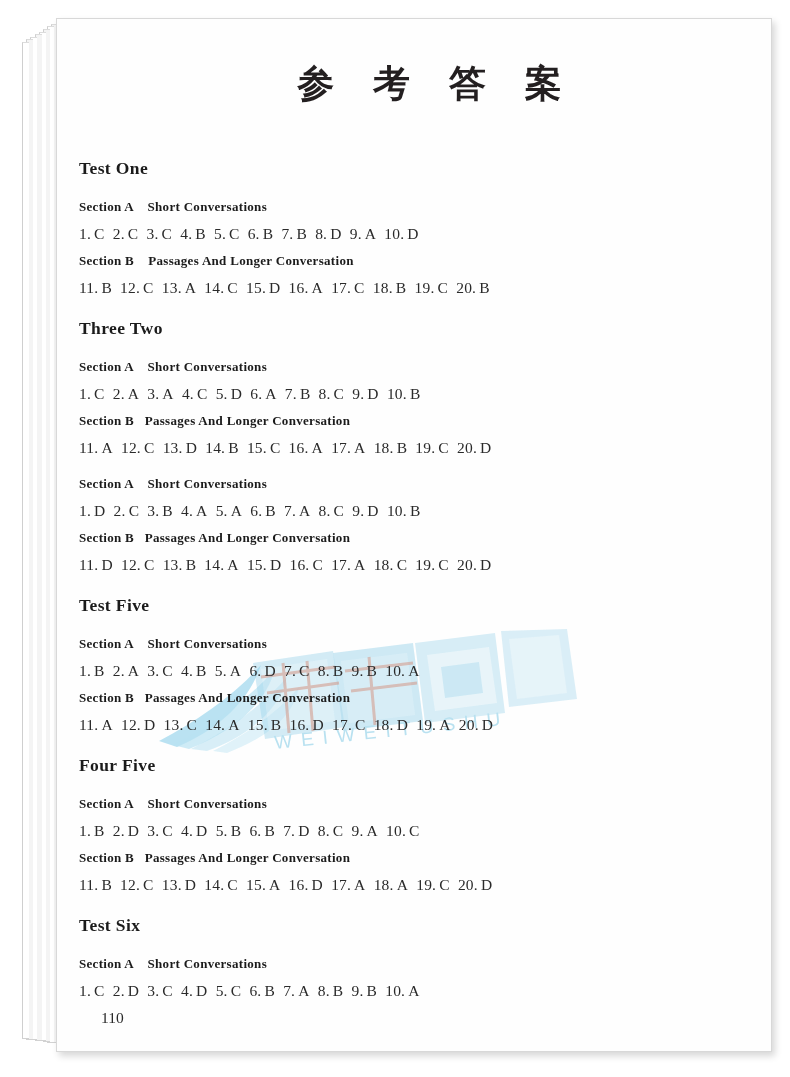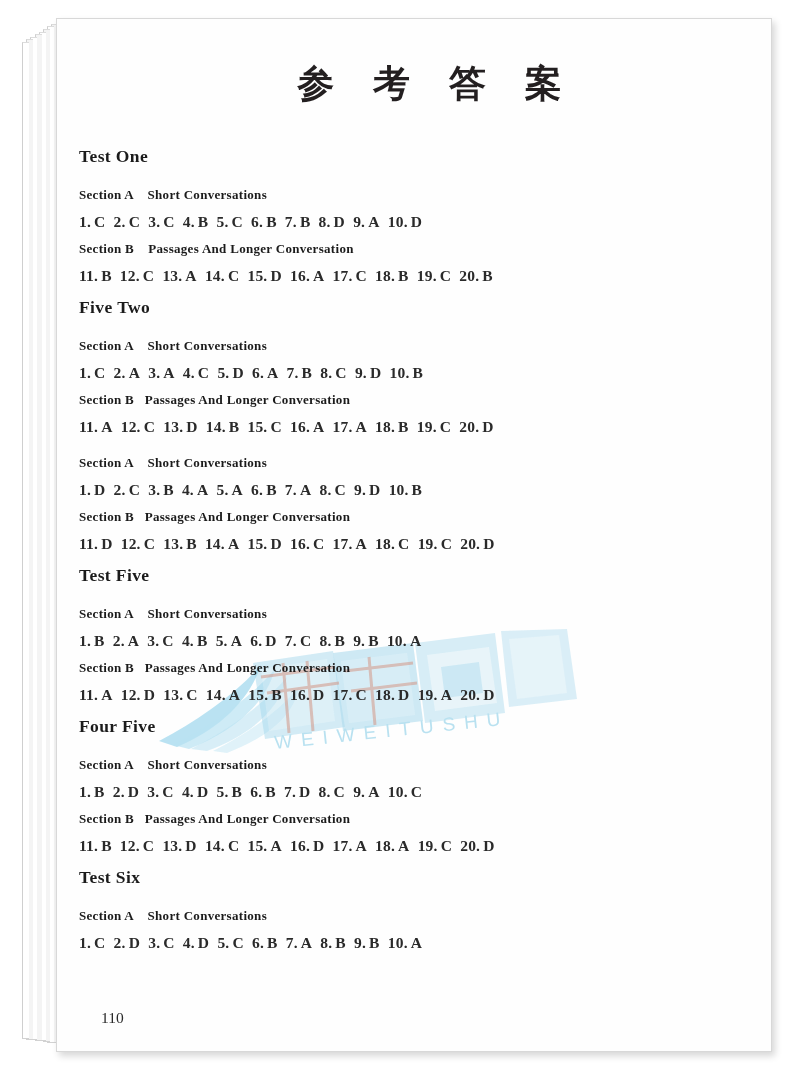--- a/index.html
+++ b/index.html
@@ -86,41 +86,40 @@
     width: 660px;
     z-index: 6;
   }
 
   .test-block { margin-bottom: 3px; }
 
   .test-title {
     font-size: 17.5px;
     font-weight: bold;
     color: #1b1b1b;
-    margin: 0 0 3px 0;
+    margin: 12px 0 3px 0;
     letter-spacing: 0.4px;
     line-height: 31px;
   }
 
   .section-head {
     font-size: 13px;
     font-weight: bold;
     color: #1b1b1b;
     line-height: 27px;
     white-space: pre;
     letter-spacing: 0.3px;
   }
 
   .answer-row {
     font-size: 15.5px;
     color: #2a2a2a;
     line-height: 27px;
     white-space: nowrap;
     letter-spacing: 0.2px;
-    font-weight: bold;
   }
   .answer-row .ans {
     display: inline-block;
   }
   .answer-row .ans .num { }
   .answer-row .ans .letter { margin-left: 3px; }
 
   .gap-before-section { margin-top: 9px; }
 
   #page-number {
@@ -196,21 +195,21 @@
 
     <div id="content">
         <div class="test-block">
           <div class="test-title">Test One</div>
           <div class="section-head gap-before-section">Section A    Short Conversations</div>
           <div class="answer-row"><span class="ans"><span class="num">1.</span><span class="letter">C</span></span><span>&nbsp;&nbsp;</span><span class="ans"><span class="num">2.</span><span class="letter">C</span></span><span>&nbsp;&nbsp;</span><span class="ans"><span class="num">3.</span><span class="letter">C</span></span><span>&nbsp;&nbsp;</span><span class="ans"><span class="num">4.</span><span class="letter">B</span></span><span>&nbsp;&nbsp;</span><span class="ans"><span class="num">5.</span><span class="letter">C</span></span><span>&nbsp;&nbsp;</span><span class="ans"><span class="num">6.</span><span class="letter">B</span></span><span>&nbsp;&nbsp;</span><span class="ans"><span class="num">7.</span><span class="letter">B</span></span><span>&nbsp;&nbsp;</span><span class="ans"><span class="num">8.</span><span class="letter">D</span></span><span>&nbsp;&nbsp;</span><span class="ans"><span class="num">9.</span><span class="letter">A</span></span><span>&nbsp;&nbsp;</span><span class="ans"><span class="num">10.</span><span class="letter">D</span></span></div>
           <div class="section-head">Section B    Passages And Longer Conversation</div>
           <div class="answer-row"><span class="ans"><span class="num">11.</span><span class="letter">B</span></span><span>&nbsp;&nbsp;</span><span class="ans"><span class="num">12.</span><span class="letter">C</span></span><span>&nbsp;&nbsp;</span><span class="ans"><span class="num">13.</span><span class="letter">A</span></span><span>&nbsp;&nbsp;</span><span class="ans"><span class="num">14.</span><span class="letter">C</span></span><span>&nbsp;&nbsp;</span><span class="ans"><span class="num">15.</span><span class="letter">D</span></span><span>&nbsp;&nbsp;</span><span class="ans"><span class="num">16.</span><span class="letter">A</span></span><span>&nbsp;&nbsp;</span><span class="ans"><span class="num">17.</span><span class="letter">C</span></span><span>&nbsp;&nbsp;</span><span class="ans"><span class="num">18.</span><span class="letter">B</span></span><span>&nbsp;&nbsp;</span><span class="ans"><span class="num">19.</span><span class="letter">C</span></span><span>&nbsp;&nbsp;</span><span class="ans"><span class="num">20.</span><span class="letter">B</span></span></div>
         </div>
         <div class="test-block">
-          <div class="test-title">Five Two</div>
+          <div class="test-title">Three Two</div>
           <div class="section-head gap-before-section">Section A    Short Conversations</div>
           <div class="answer-row"><span class="ans"><span class="num">1.</span><span class="letter">C</span></span><span>&nbsp;&nbsp;</span><span class="ans"><span class="num">2.</span><span class="letter">A</span></span><span>&nbsp;&nbsp;</span><span class="ans"><span class="num">3.</span><span class="letter">A</span></span><span>&nbsp;&nbsp;</span><span class="ans"><span class="num">4.</span><span class="letter">C</span></span><span>&nbsp;&nbsp;</span><span class="ans"><span class="num">5.</span><span class="letter">D</span></span><span>&nbsp;&nbsp;</span><span class="ans"><span class="num">6.</span><span class="letter">A</span></span><span>&nbsp;&nbsp;</span><span class="ans"><span class="num">7.</span><span class="letter">B</span></span><span>&nbsp;&nbsp;</span><span class="ans"><span class="num">8.</span><span class="letter">C</span></span><span>&nbsp;&nbsp;</span><span class="ans"><span class="num">9.</span><span class="letter">D</span></span><span>&nbsp;&nbsp;</span><span class="ans"><span class="num">10.</span><span class="letter">B</span></span></div>
           <div class="section-head">Section B   Passages And Longer Conversation</div>
           <div class="answer-row"><span class="ans"><span class="num">11.</span><span class="letter">A</span></span><span>&nbsp;&nbsp;</span><span class="ans"><span class="num">12.</span><span class="letter">C</span></span><span>&nbsp;&nbsp;</span><span class="ans"><span class="num">13.</span><span class="letter">D</span></span><span>&nbsp;&nbsp;</span><span class="ans"><span class="num">14.</span><span class="letter">B</span></span><span>&nbsp;&nbsp;</span><span class="ans"><span class="num">15.</span><span class="letter">C</span></span><span>&nbsp;&nbsp;</span><span class="ans"><span class="num">16.</span><span class="letter">A</span></span><span>&nbsp;&nbsp;</span><span class="ans"><span class="num">17.</span><span class="letter">A</span></span><span>&nbsp;&nbsp;</span><span class="ans"><span class="num">18.</span><span class="letter">B</span></span><span>&nbsp;&nbsp;</span><span class="ans"><span class="num">19.</span><span class="letter">C</span></span><span>&nbsp;&nbsp;</span><span class="ans"><span class="num">20.</span><span class="letter">D</span></span></div>
         </div>
         <div class="test-block">
           <div class="section-head gap-before-section">Section A    Short Conversations</div>
           <div class="answer-row"><span class="ans"><span class="num">1.</span><span class="letter">D</span></span><span>&nbsp;&nbsp;</span><span class="ans"><span class="num">2.</span><span class="letter">C</span></span><span>&nbsp;&nbsp;</span><span class="ans"><span class="num">3.</span><span class="letter">B</span></span><span>&nbsp;&nbsp;</span><span class="ans"><span class="num">4.</span><span class="letter">A</span></span><span>&nbsp;&nbsp;</span><span class="ans"><span class="num">5.</span><span class="letter">A</span></span><span>&nbsp;&nbsp;</span><span class="ans"><span class="num">6.</span><span class="letter">B</span></span><span>&nbsp;&nbsp;</span><span class="ans"><span class="num">7.</span><span class="letter">A</span></span><span>&nbsp;&nbsp;</span><span class="ans"><span class="num">8.</span><span class="letter">C</span></span><span>&nbsp;&nbsp;</span><span class="ans"><span class="num">9.</span><span class="letter">D</span></span><span>&nbsp;&nbsp;</span><span class="ans"><span class="num">10.</span><span class="letter">B</span></span></div>
           <div class="section-head">Section B   Passages And Longer Conversation</div>
           <div class="answer-row"><span class="ans"><span class="num">11.</span><span class="letter">D</span></span><span>&nbsp;&nbsp;</span><span class="ans"><span class="num">12.</span><span class="letter">C</span></span><span>&nbsp;&nbsp;</span><span class="ans"><span class="num">13.</span><span class="letter">B</span></span><span>&nbsp;&nbsp;</span><span class="ans"><span class="num">14.</span><span class="letter">A</span></span><span>&nbsp;&nbsp;</span><span class="ans"><span class="num">15.</span><span class="letter">D</span></span><span>&nbsp;&nbsp;</span><span class="ans"><span class="num">16.</span><span class="letter">C</span></span><span>&nbsp;&nbsp;</span><span class="ans"><span class="num">17.</span><span class="letter">A</span></span><span>&nbsp;&nbsp;</span><span class="ans"><span class="num">18.</span><span class="letter">C</span></span><span>&nbsp;&nbsp;</span><span class="ans"><span class="num">19.</span><span class="letter">C</span></span><span>&nbsp;&nbsp;</span><span class="ans"><span class="num">20.</span><span class="letter">D</span></span></div>

